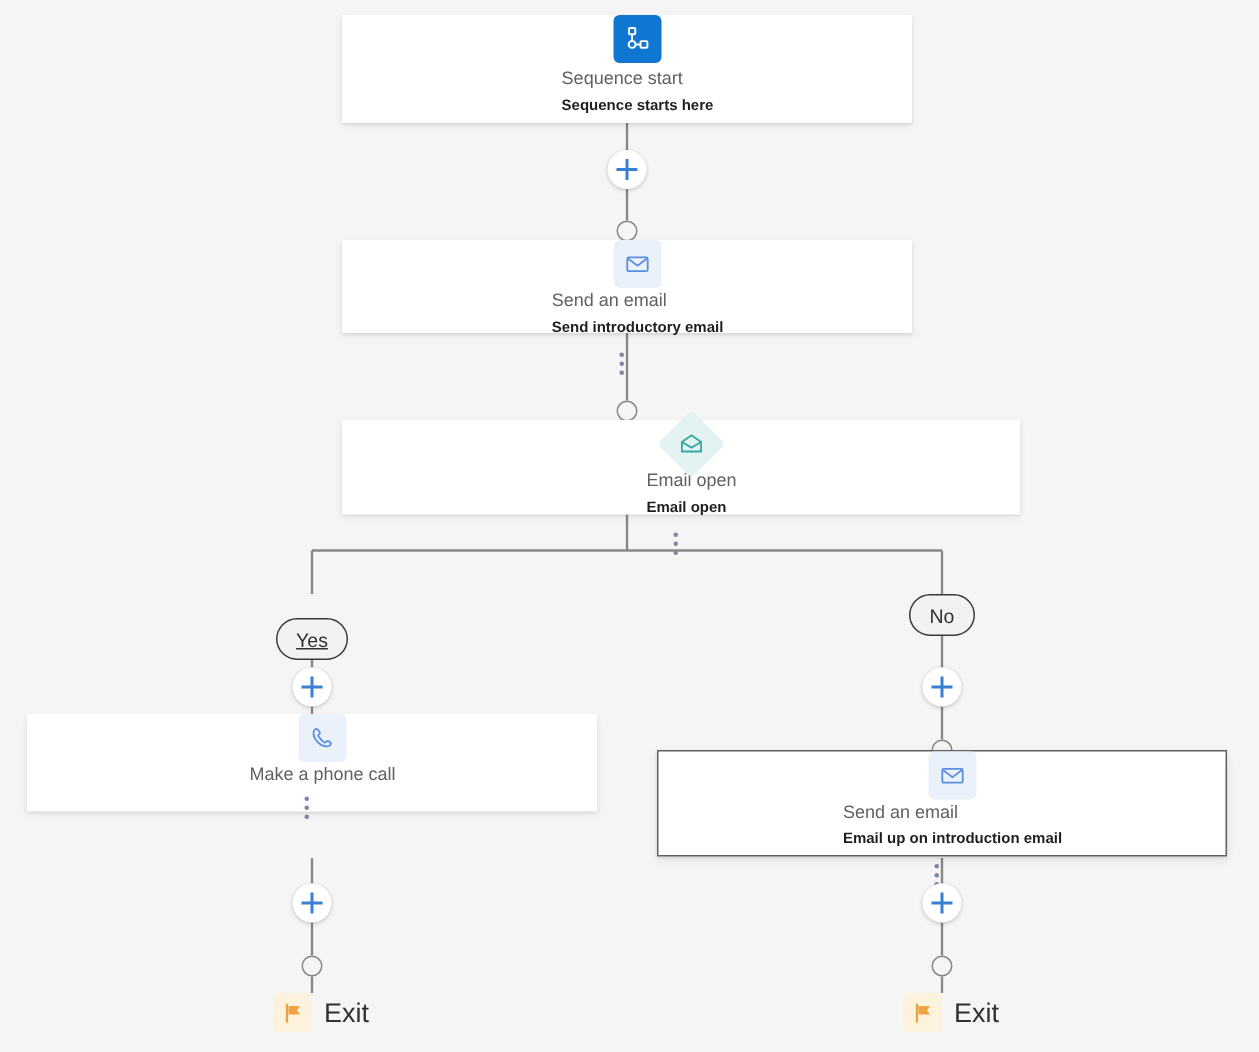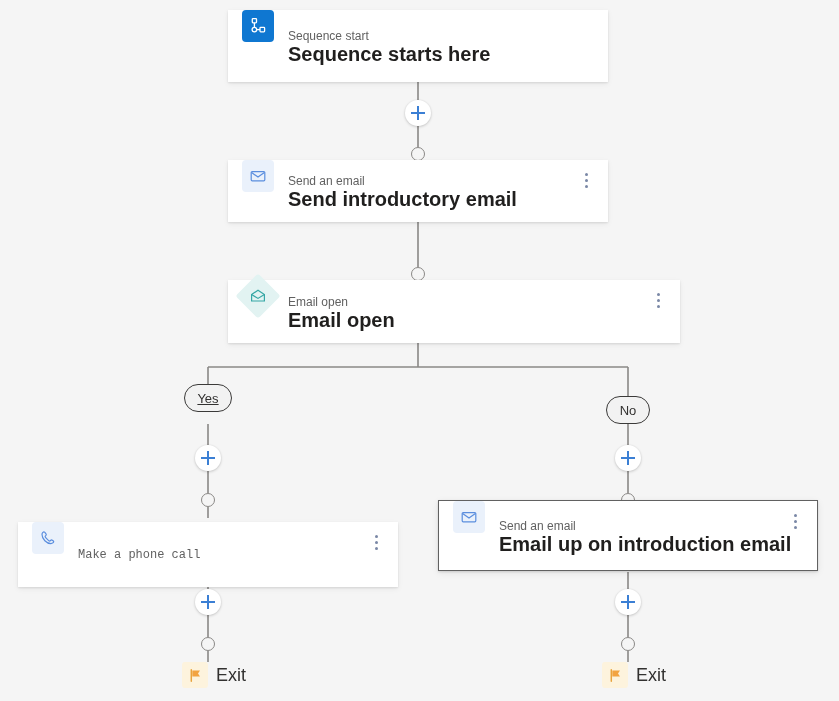--- a/index.html
+++ b/index.html
@@ -27,21 +27,23 @@
     width: 839px; height: 701px;
     pointer-events: none;
   }
 
   
   .card {
     position: absolute;
     background: #ffffff;
     box-sizing: border-box;
     display: flex;
+    align-items: center;
     box-shadow: 0 1px 2px rgba(0,0,0,0.10), 0 2px 6px rgba(0,0,0,0.06);
+    flex-direction: column;
   }
   .card.selected {
     border: 1px solid #616161;
     box-shadow: 0 1px 2px rgba(0,0,0,0.12), 0 2px 7px rgba(0,0,0,0.08);
   }
 
   .card-icon {
     width: 32px;
     height: 32px;
     margin-left: 14px;
@@ -75,21 +77,21 @@
     flex: 1 1 auto;
     min-width: 0;
   }
   .card-sub {
     font-size: 12px;
     color: #616161;
     line-height: 16px;
     white-space: nowrap;
   }
   .card-title {
-    font-size: 20px;
+    font-size: 10px;
     font-weight: bold;
     color: #201f1e;
     line-height: 19px;
     white-space: nowrap;
     margin-top: 1px;
   }
 
   .card-menu {
     width: 28px;
     height: 40px;
@@ -284,27 +286,27 @@
       <div class="card-sub">Email open</div>
       <div class="card-title">Email open</div>
     </div>
     <div class="card-menu">
       <i></i>
         <i></i>
         <i></i>
     </div>
   </div>
 
-  <div class="pill" style="left:184px; top:384px; width:48px;text-decoration:underline;">Yes</div>
+  <div class="pill" style="left:184px; top:412px; width:48px;text-decoration:underline;">Yes</div>
   <div class="pill" style="left:606px; top:396px; width:44px;">No</div>
 
   <div class="plus" style="left:195px; top:445px;"></div>
   <div class="port" style="left:201px; top:493px;"></div>
 
-  <div class="card" style="left:18px; top:522px; width:380px; height:65px;font-family:Liberation Mono, monospace;">
+  <div class="card" style="left:18px; top:476px; width:380px; height:65px;">
     <div class="card-icon ic-square ic-light">
       <svg width="18" height="18" viewBox="0 0 18 18">
         <path d="M5.0,2.9 C4.2,2.9 3.0,4.0 3.0,5.6 C3.0,9.9 7.6,14.6 11.9,14.6 C13.5,14.6 14.7,13.4 14.7,12.6 C14.7,12.2 12.9,10.9 12.4,10.9 C11.9,10.9 11.2,12.1 10.7,12.1 C10.0,12.1 6.1,8.2 6.1,7.4 C6.1,6.9 7.3,6.3 7.3,5.8 C7.3,5.3 5.9,2.9 5.0,2.9 Z" fill="none" stroke="#5b8ede" stroke-width="1.2" stroke-linejoin="round"></path>
       </svg>
     </div>
     <div class="card-text">
       <div class="card-sub">Make a phone call</div>
     </div>
     <div class="card-menu">
       <i></i>

